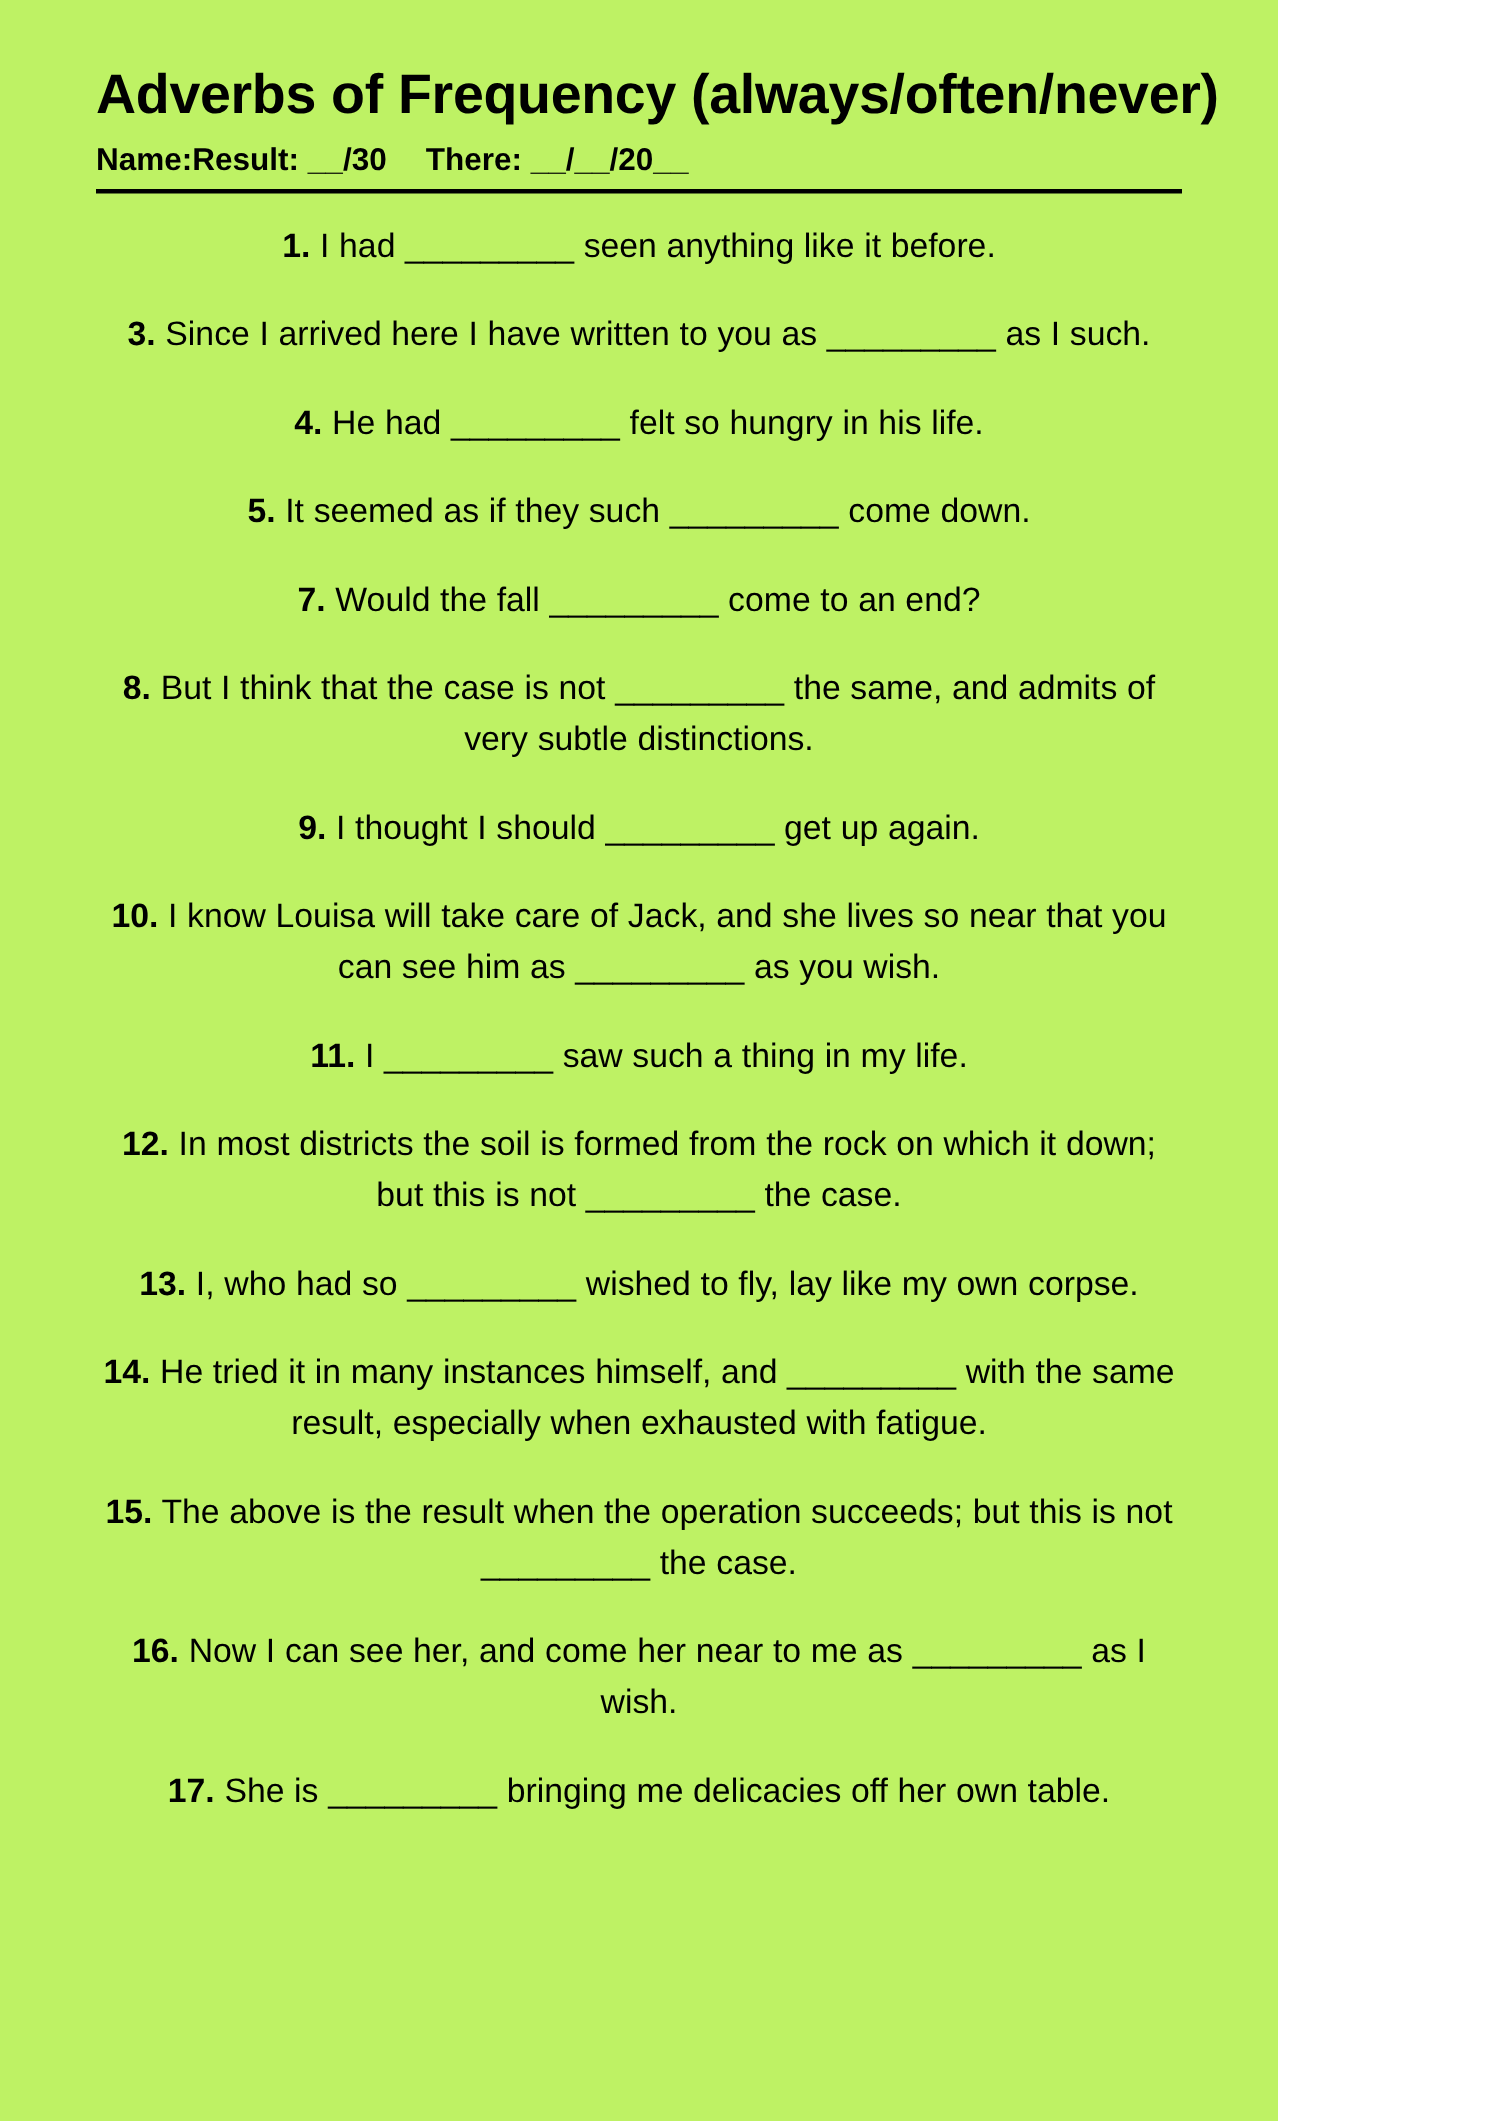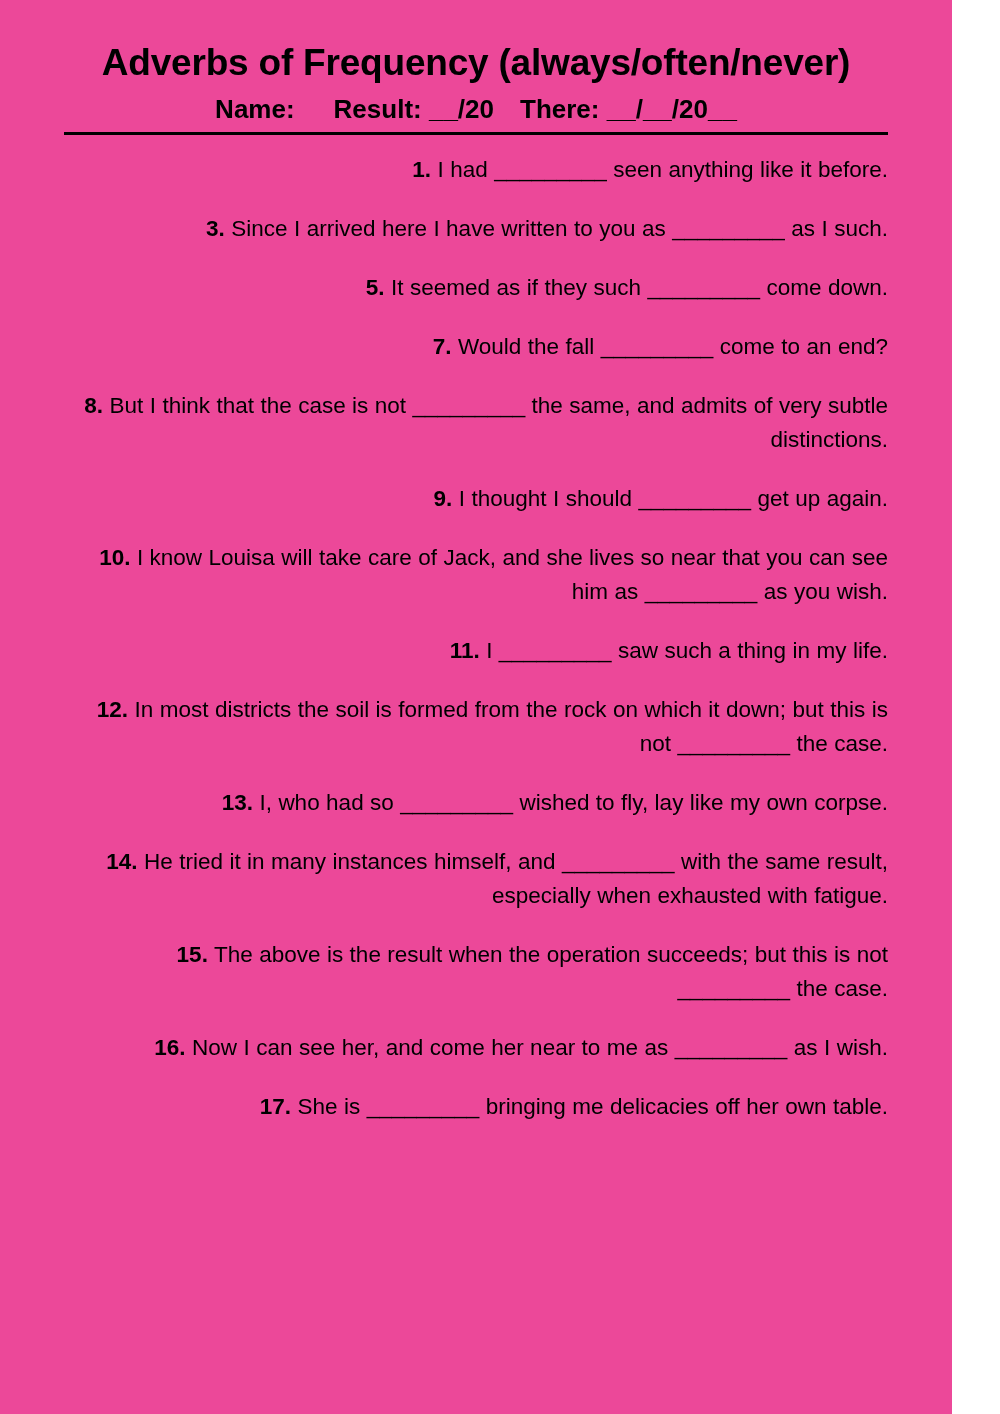--- a/index.html
+++ b/index.html
@@ -10,45 +10,44 @@
   }
   body {
     width: 1000px;
     height: 1414px;
     font-family: "Liberation Sans", sans-serif;
     color: #000000;
     overflow: hidden;
   }
   .page {
     position: relative;
-    width: 952px;
+    width: 852px;
     height: 1414px;
     box-sizing: border-box;
     padding: 0 64px;
-    background: #ec4899;
+    background: #bef264;
   }
   .worksheet-title {
     font-size: 37px;
     font-weight: bold;
     letter-spacing: -0.2px;
     line-height: 1.15;
     margin: 0;
     padding-top: 42px;
     text-align: center;
     white-space: nowrap;
   }
   .meta-row {
     display: flex;
     align-items: baseline;
-    justify-content: center;
+    justify-content: flex-start;
     margin-top: 9px;
-    font-size: 26px;
+    font-size: 21px;
     font-weight: bold;
     line-height: 1.2;
-    gap: 39px;
   }
   .meta-left {
     white-space: nowrap;
   }
   .meta-right {
     display: flex;
     align-items: baseline;
     white-space: nowrap;
   }
   .meta-result {
@@ -70,21 +69,21 @@
   .questions {
     margin: 0;
     padding: 0;
     list-style: none;
     margin-top: 18px;
   }
   .question {
     font-size: 22.5px;
     line-height: 34px;
     margin-bottom: 25px;
-    text-align: right;
+    text-align: center;
     word-spacing: 0.2px;
   }
   .q-num {
     font-weight: bold;
   }
   .q-text {
     font-weight: normal;
   }
 </style>
 </head>
@@ -92,30 +91,31 @@
 
 <div class="page">
 
   <h1 class="worksheet-title">Adverbs of Frequency (always/often/never)</h1>
 
   <div class="meta-row">
     <div class="meta-left">
       <span>Name:</span>
     </div>
     <div class="meta-right">
-      <span class="meta-result"><span>Result:</span><span>&nbsp;</span><span class="meta-value">__/20</span></span>
+      <span class="meta-result"><span>Result:</span><span>&nbsp;</span><span class="meta-value">__/30</span></span>
       <span class="meta-date"><span>There:</span><span>&nbsp;</span><span class="meta-value">__/__/20__</span></span>
     </div>
   </div>
 
   <hr class="header-rule">
 
   <ol class="questions" id="questions-list">
       <li class="question"><span class="q-num">1.</span> <span class="q-text">I had _________ seen anything like it before.</span></li>
       <li class="question"><span class="q-num">3.</span> <span class="q-text">Since I arrived here I have written to you as _________ as I such.</span></li>
+      <li class="question"><span class="q-num">4.</span> <span class="q-text">He had _________ felt so hungry in his life.</span></li>
       <li class="question"><span class="q-num">5.</span> <span class="q-text">It seemed as if they such _________ come down.</span></li>
       <li class="question"><span class="q-num">7.</span> <span class="q-text">Would the fall _________ come to an end?</span></li>
       <li class="question"><span class="q-num">8.</span> <span class="q-text">But I think that the case is not _________ the same, and admits of very subtle distinctions.</span></li>
       <li class="question"><span class="q-num">9.</span> <span class="q-text">I thought I should _________ get up again.</span></li>
       <li class="question"><span class="q-num">10.</span> <span class="q-text">I know Louisa will take care of Jack, and she lives so near that you can see him as _________ as you wish.</span></li>
       <li class="question"><span class="q-num">11.</span> <span class="q-text">I _________ saw such a thing in my life.</span></li>
       <li class="question"><span class="q-num">12.</span> <span class="q-text">In most districts the soil is formed from the rock on which it down; but this is not _________ the case.</span></li>
       <li class="question"><span class="q-num">13.</span> <span class="q-text">I, who had so _________ wished to fly, lay like my own corpse.</span></li>
       <li class="question"><span class="q-num">14.</span> <span class="q-text">He tried it in many instances himself, and _________ with the same result, especially when exhausted with fatigue.</span></li>
       <li class="question"><span class="q-num">15.</span> <span class="q-text">The above is the result when the operation succeeds; but this is not _________ the case.</span></li>

